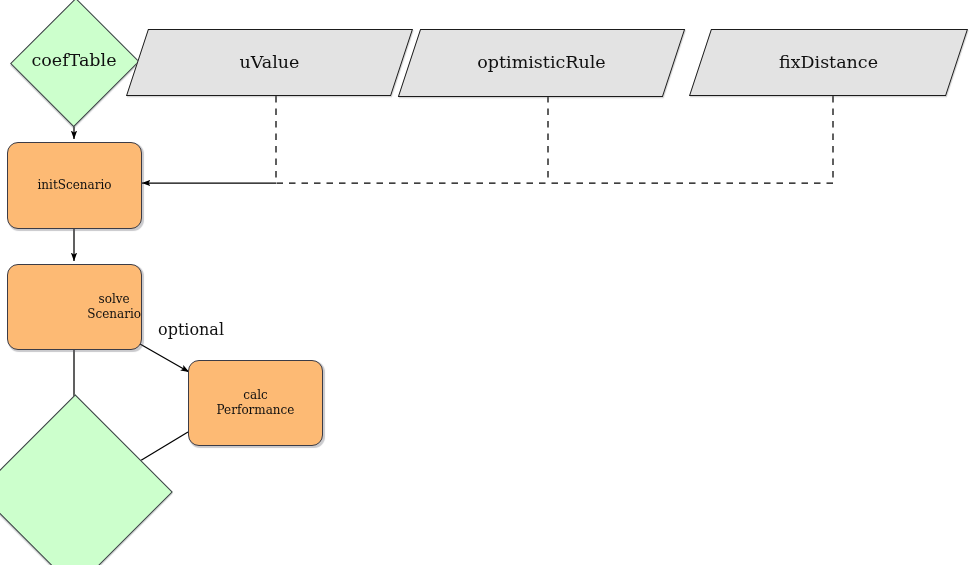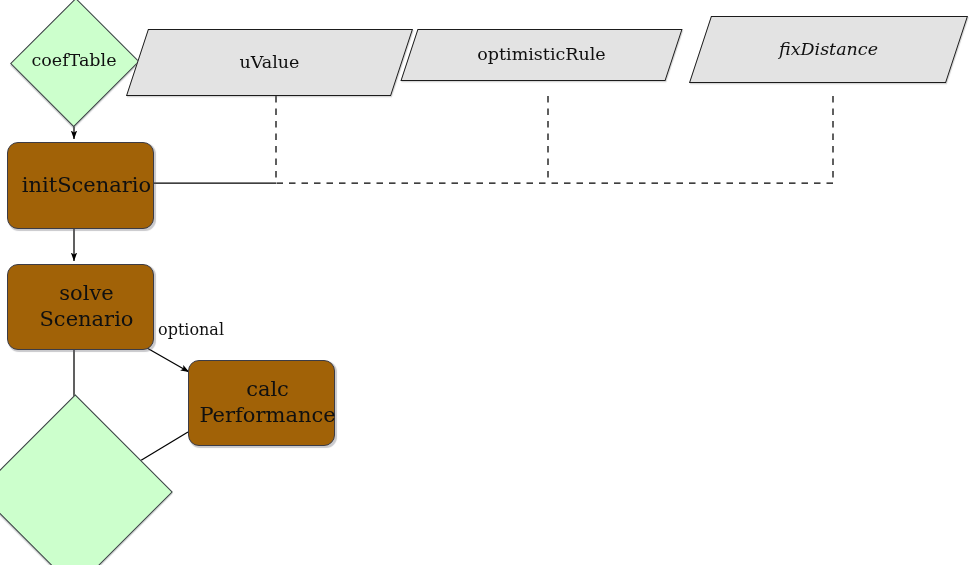--- a/index.html
+++ b/index.html
@@ -34,24 +34,23 @@
     line-height: 1.22;
     z-index: 3;
   }
   .node-label {
     display: block;
     white-space: pre-line;
   }
   .proc {
     border: 1px solid #3c3c46;
     border-radius: 11px;
-    background: #a16207;
+    background: #fdba74;
     box-shadow: 1.2px 1.2px 0.8px rgba(90,90,100,0.32);
-    font-size: 21px;
-    padding-left: 12px;
+    font-size: 12px;
   }
   .datashape {
     background: transparent;
     border: none;
     font-size: 17.5px;
   }
   .datashape .para-bg {
     position: absolute;
     left: 0; top: 0; right: 0; bottom: 0;
     background: #e3e3e3;
@@ -129,35 +128,35 @@
   <div class="node diamond" style="left:12px; top:-3px; width:124px; height:128px;">
     <span class="dia-bg"></span>
     <span class="node-label">coefTable</span>
   </div>
 
   <div class="node datashape" style="left:137px; top:29px; width:265px; height:67px;">
     <span class="para-bg"></span>
     <span class="node-label">uValue</span>
   </div>
 
-  <div class="node datashape" style="left:409px; top:29px; width:265px; height:52px;">
+  <div class="node datashape" style="left:409px; top:29px; width:265px; height:68px;">
     <span class="para-bg"></span>
     <span class="node-label">optimisticRule</span>
   </div>
 
-  <div class="node datashape" style="left:700px; top:16px; width:257px; height:67px;font-style:italic;">
+  <div class="node datashape" style="left:700px; top:29px; width:257px; height:67px;">
     <span class="para-bg"></span>
     <span class="node-label">fixDistance</span>
   </div>
 
   <div class="node proc" style="left:7px; top:142px; width:133px; height:85px;">
     <span class="node-label">initScenario</span>
   </div>
 
-  <div class="node proc" style="left:7px; top:264px; width:133px; height:84px;">
+  <div class="node proc" style="left:7px; top:264px; width:133px; height:84px;justify-content:flex-end;">
     <span class="node-label">solve
 Scenario</span>
   </div>
 
   <div class="node proc" style="left:188px; top:360px; width:133px; height:84px;">
     <span class="node-label">calc
 Performance</span>
   </div>
 
   <div class="node diamond" style="left:-22px; top:395px; width:193px; height:193px;">

